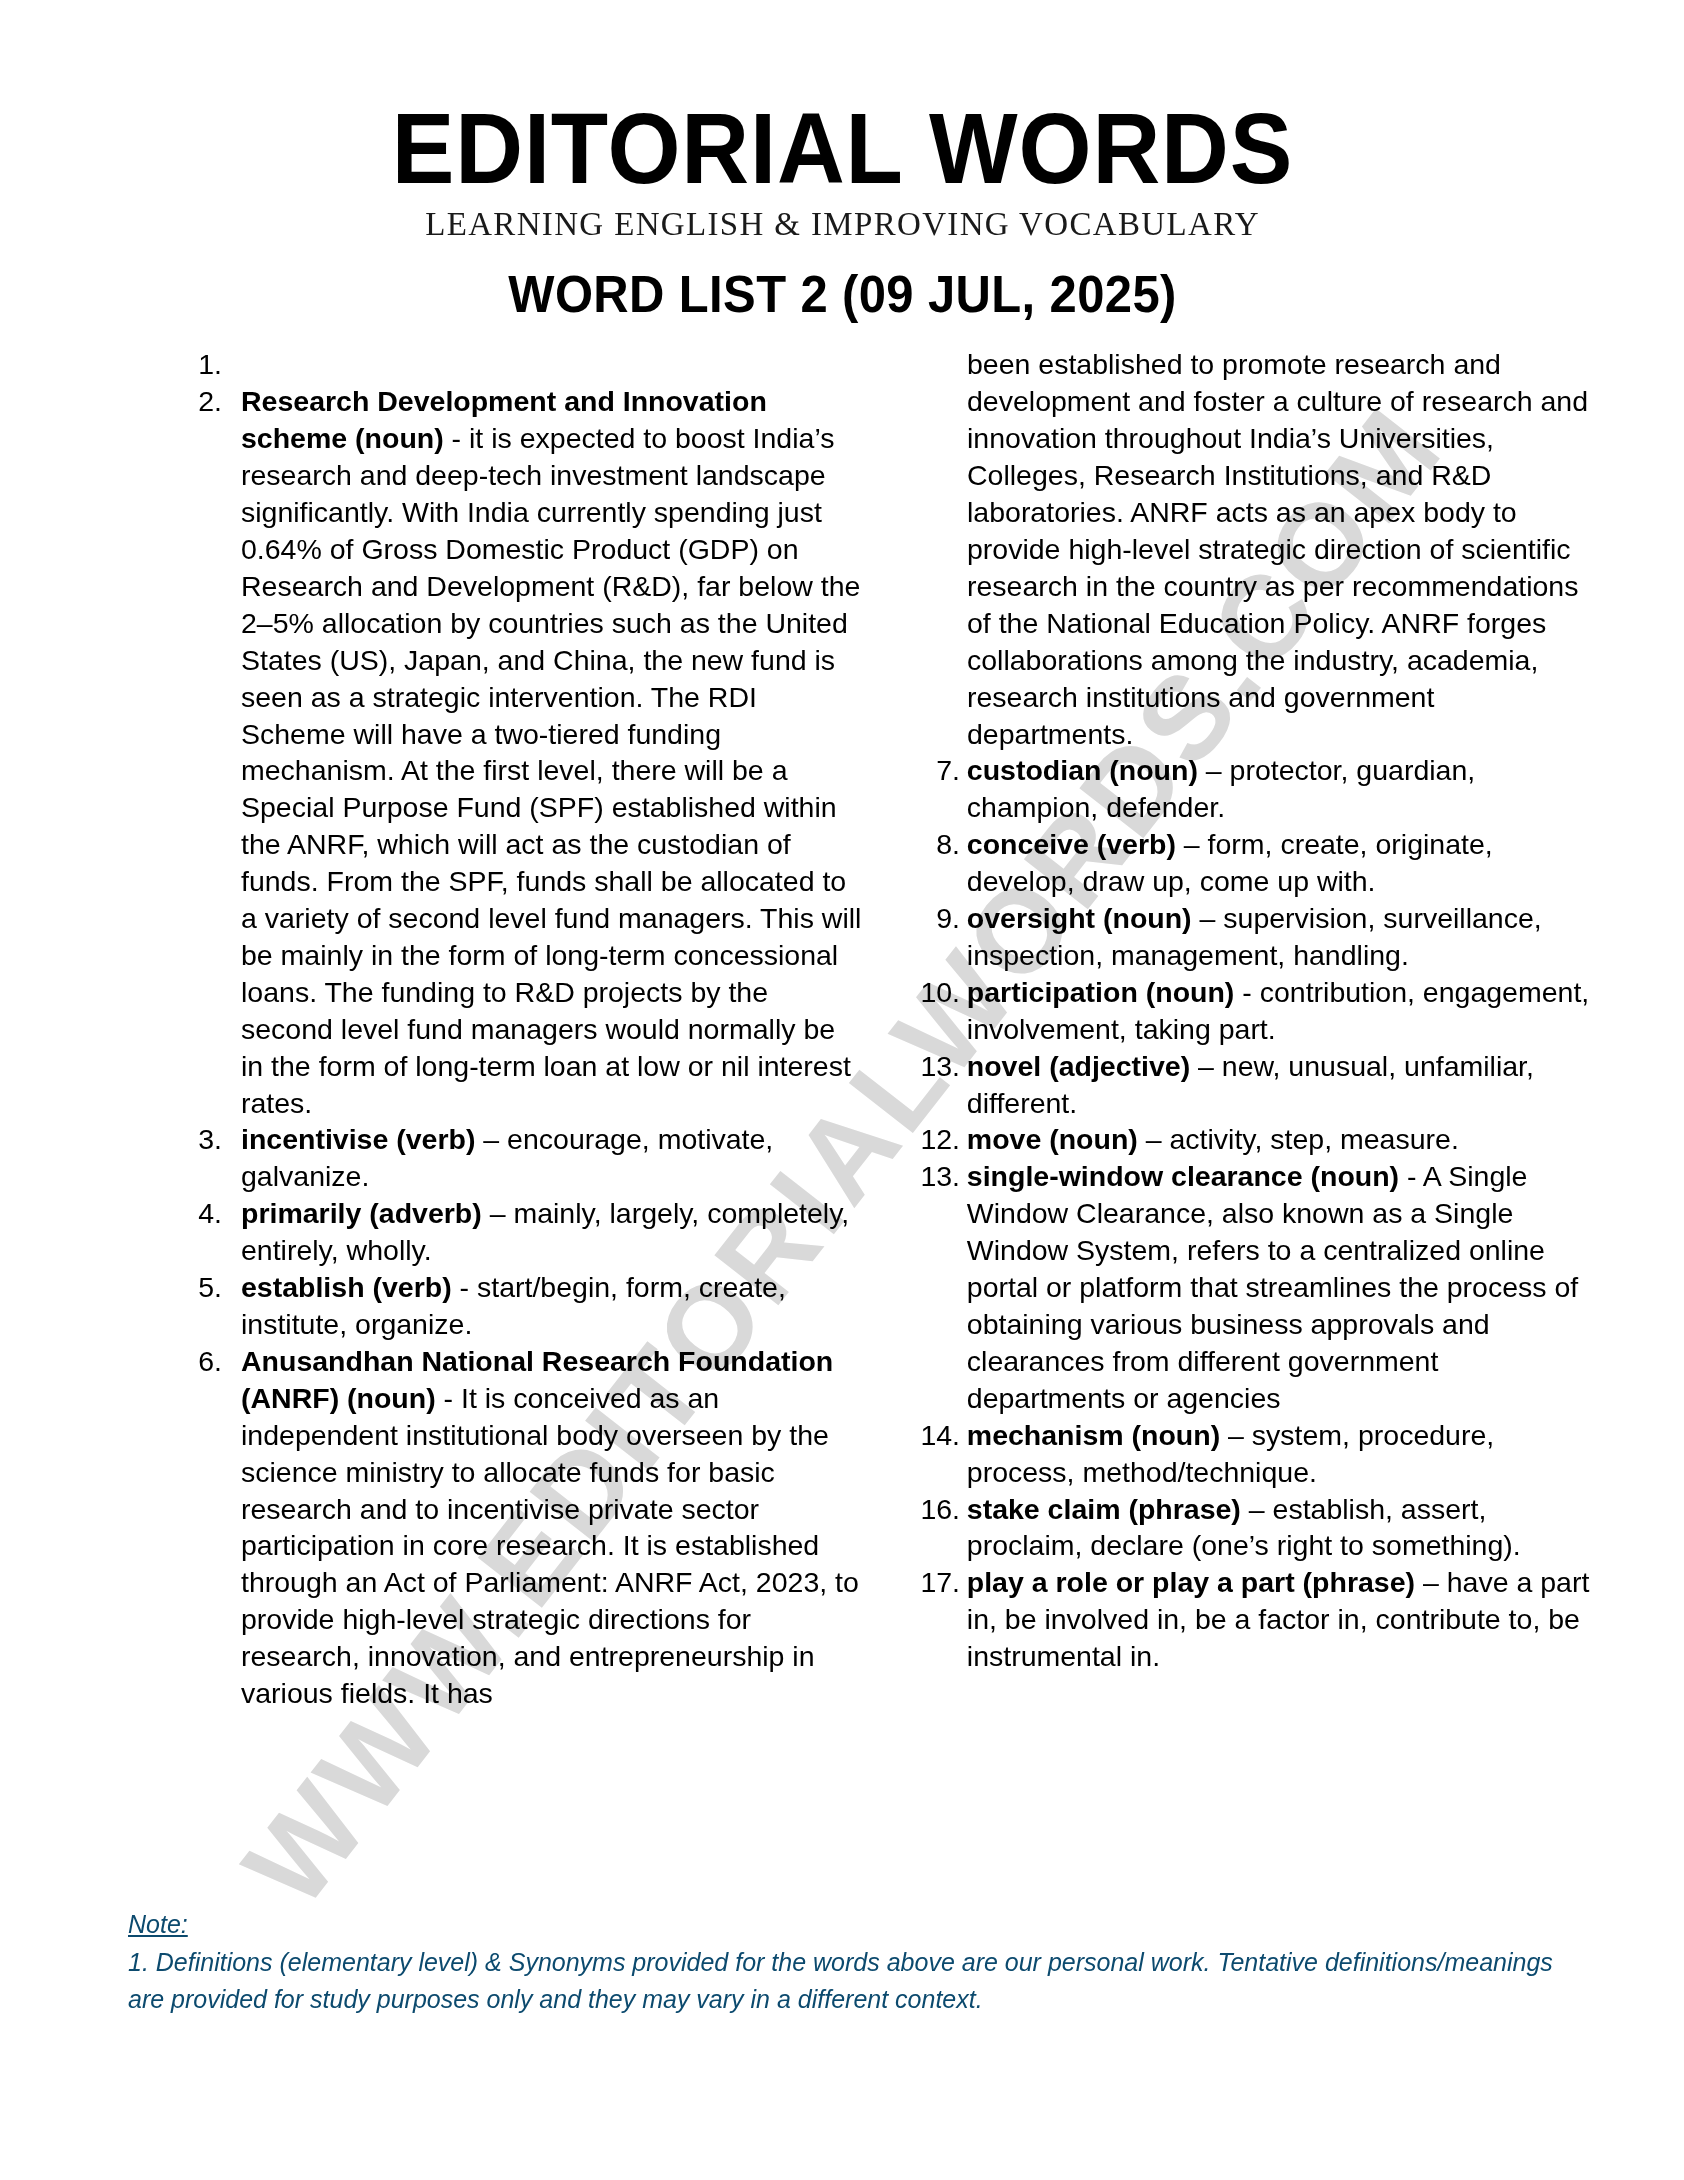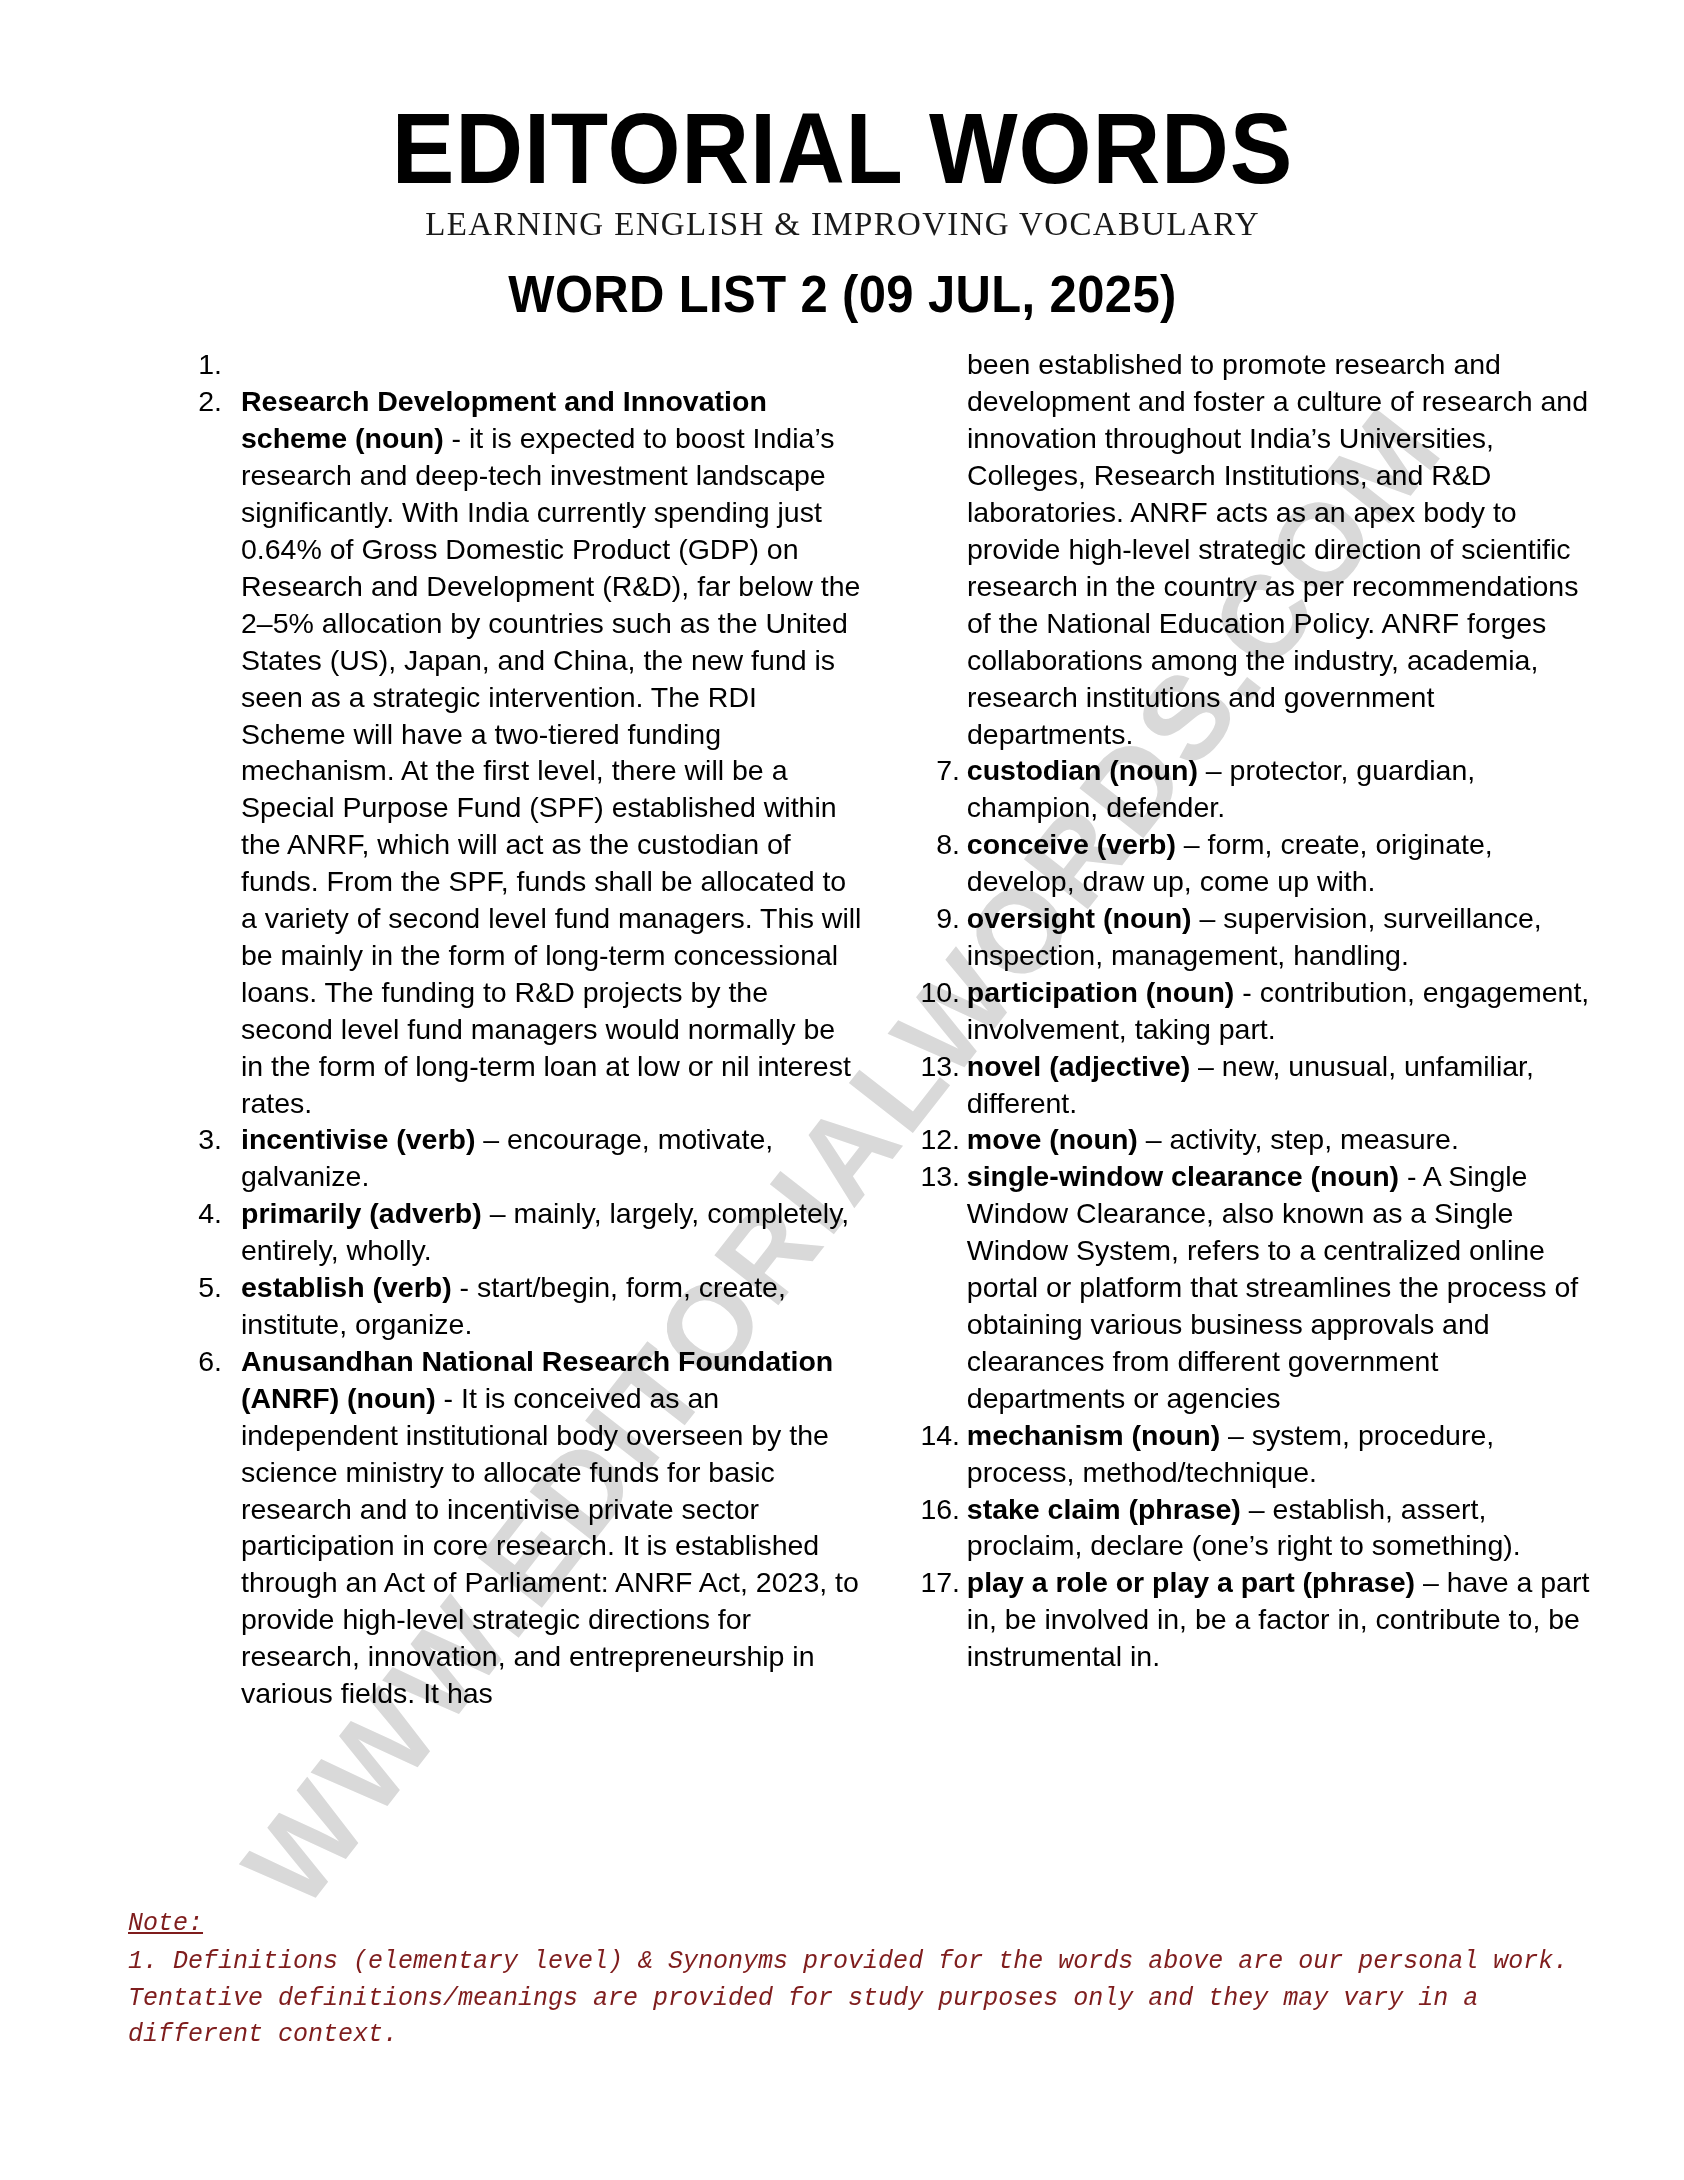--- a/index.html
+++ b/index.html
@@ -130,25 +130,25 @@
   }
   .col-right .cont { margin-left: 63px; }
 
   
   .note {
     position: absolute;
     left: 128px;
     right: 94px;
     top: 1906px;
     z-index: 2;
-    font-family: Liberation Mono, monospace;
+    font-family: Liberation Sans, sans-serif;
     font-style: italic;
     font-size: 25px;
     line-height: 1.46;
-    color: #7f1d1d;
+    color: #0c4a6e;
   }
   .note-head {
     text-decoration: underline;
     margin-bottom: 1.7px;
     display: block;
   }
   .note-line { display: block; }
 </style>
 </head>
 <body>

